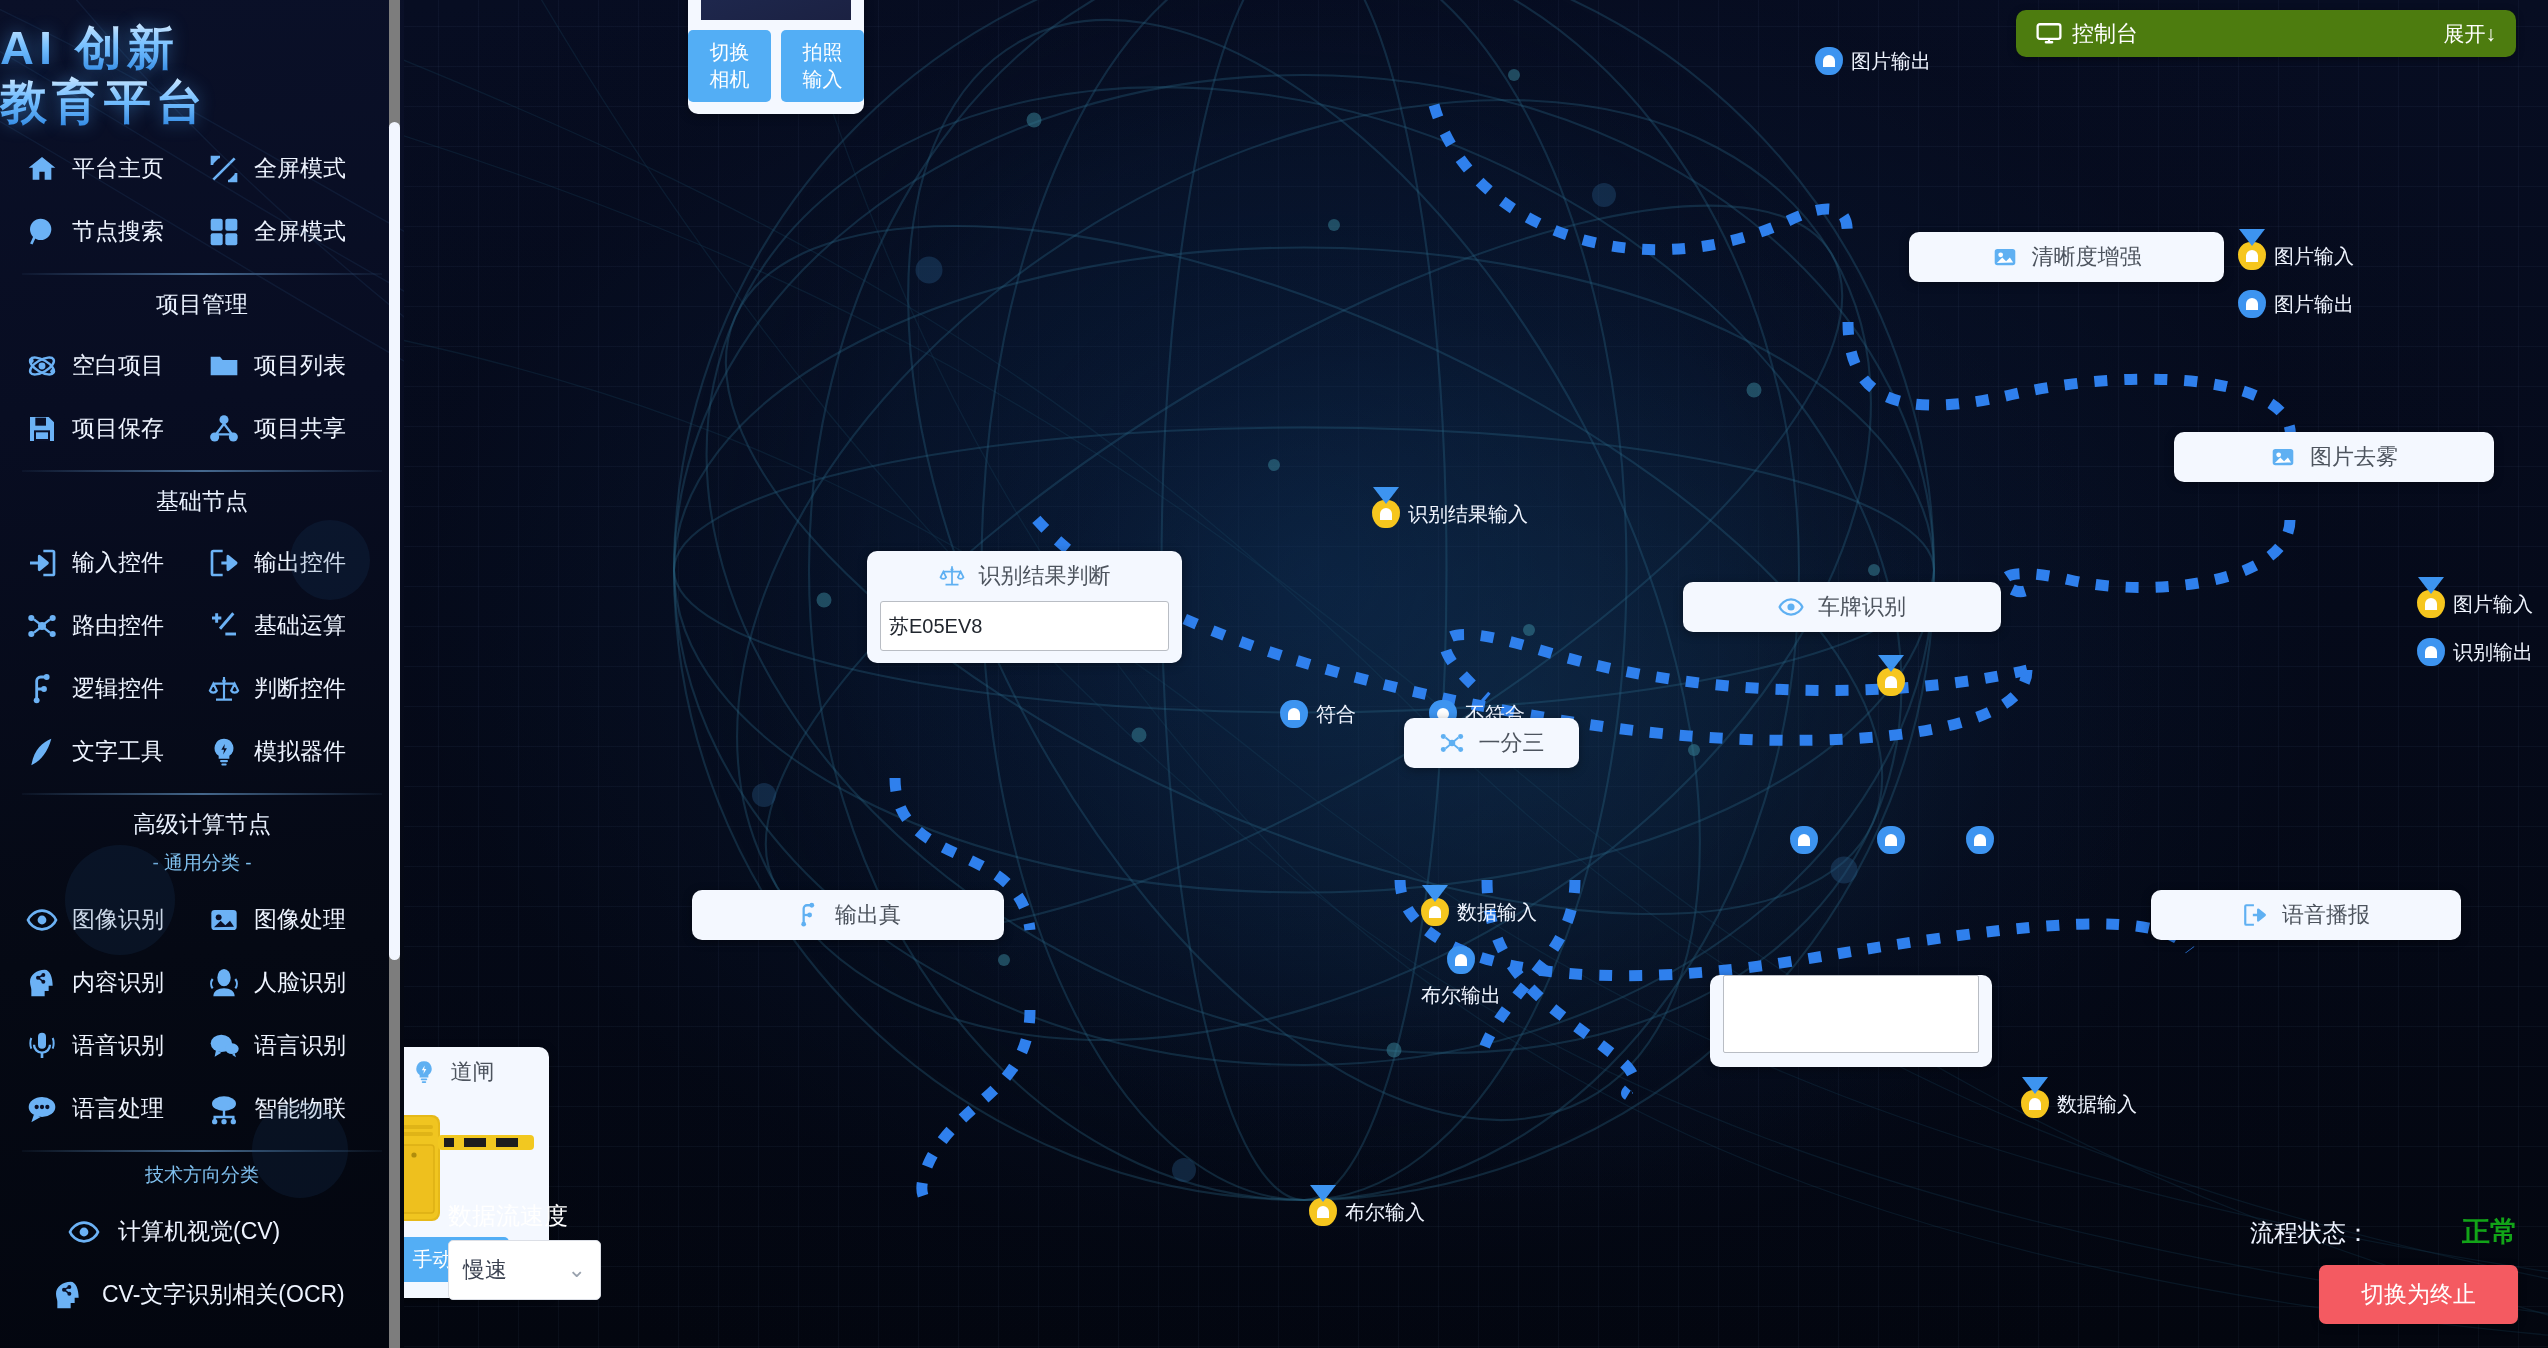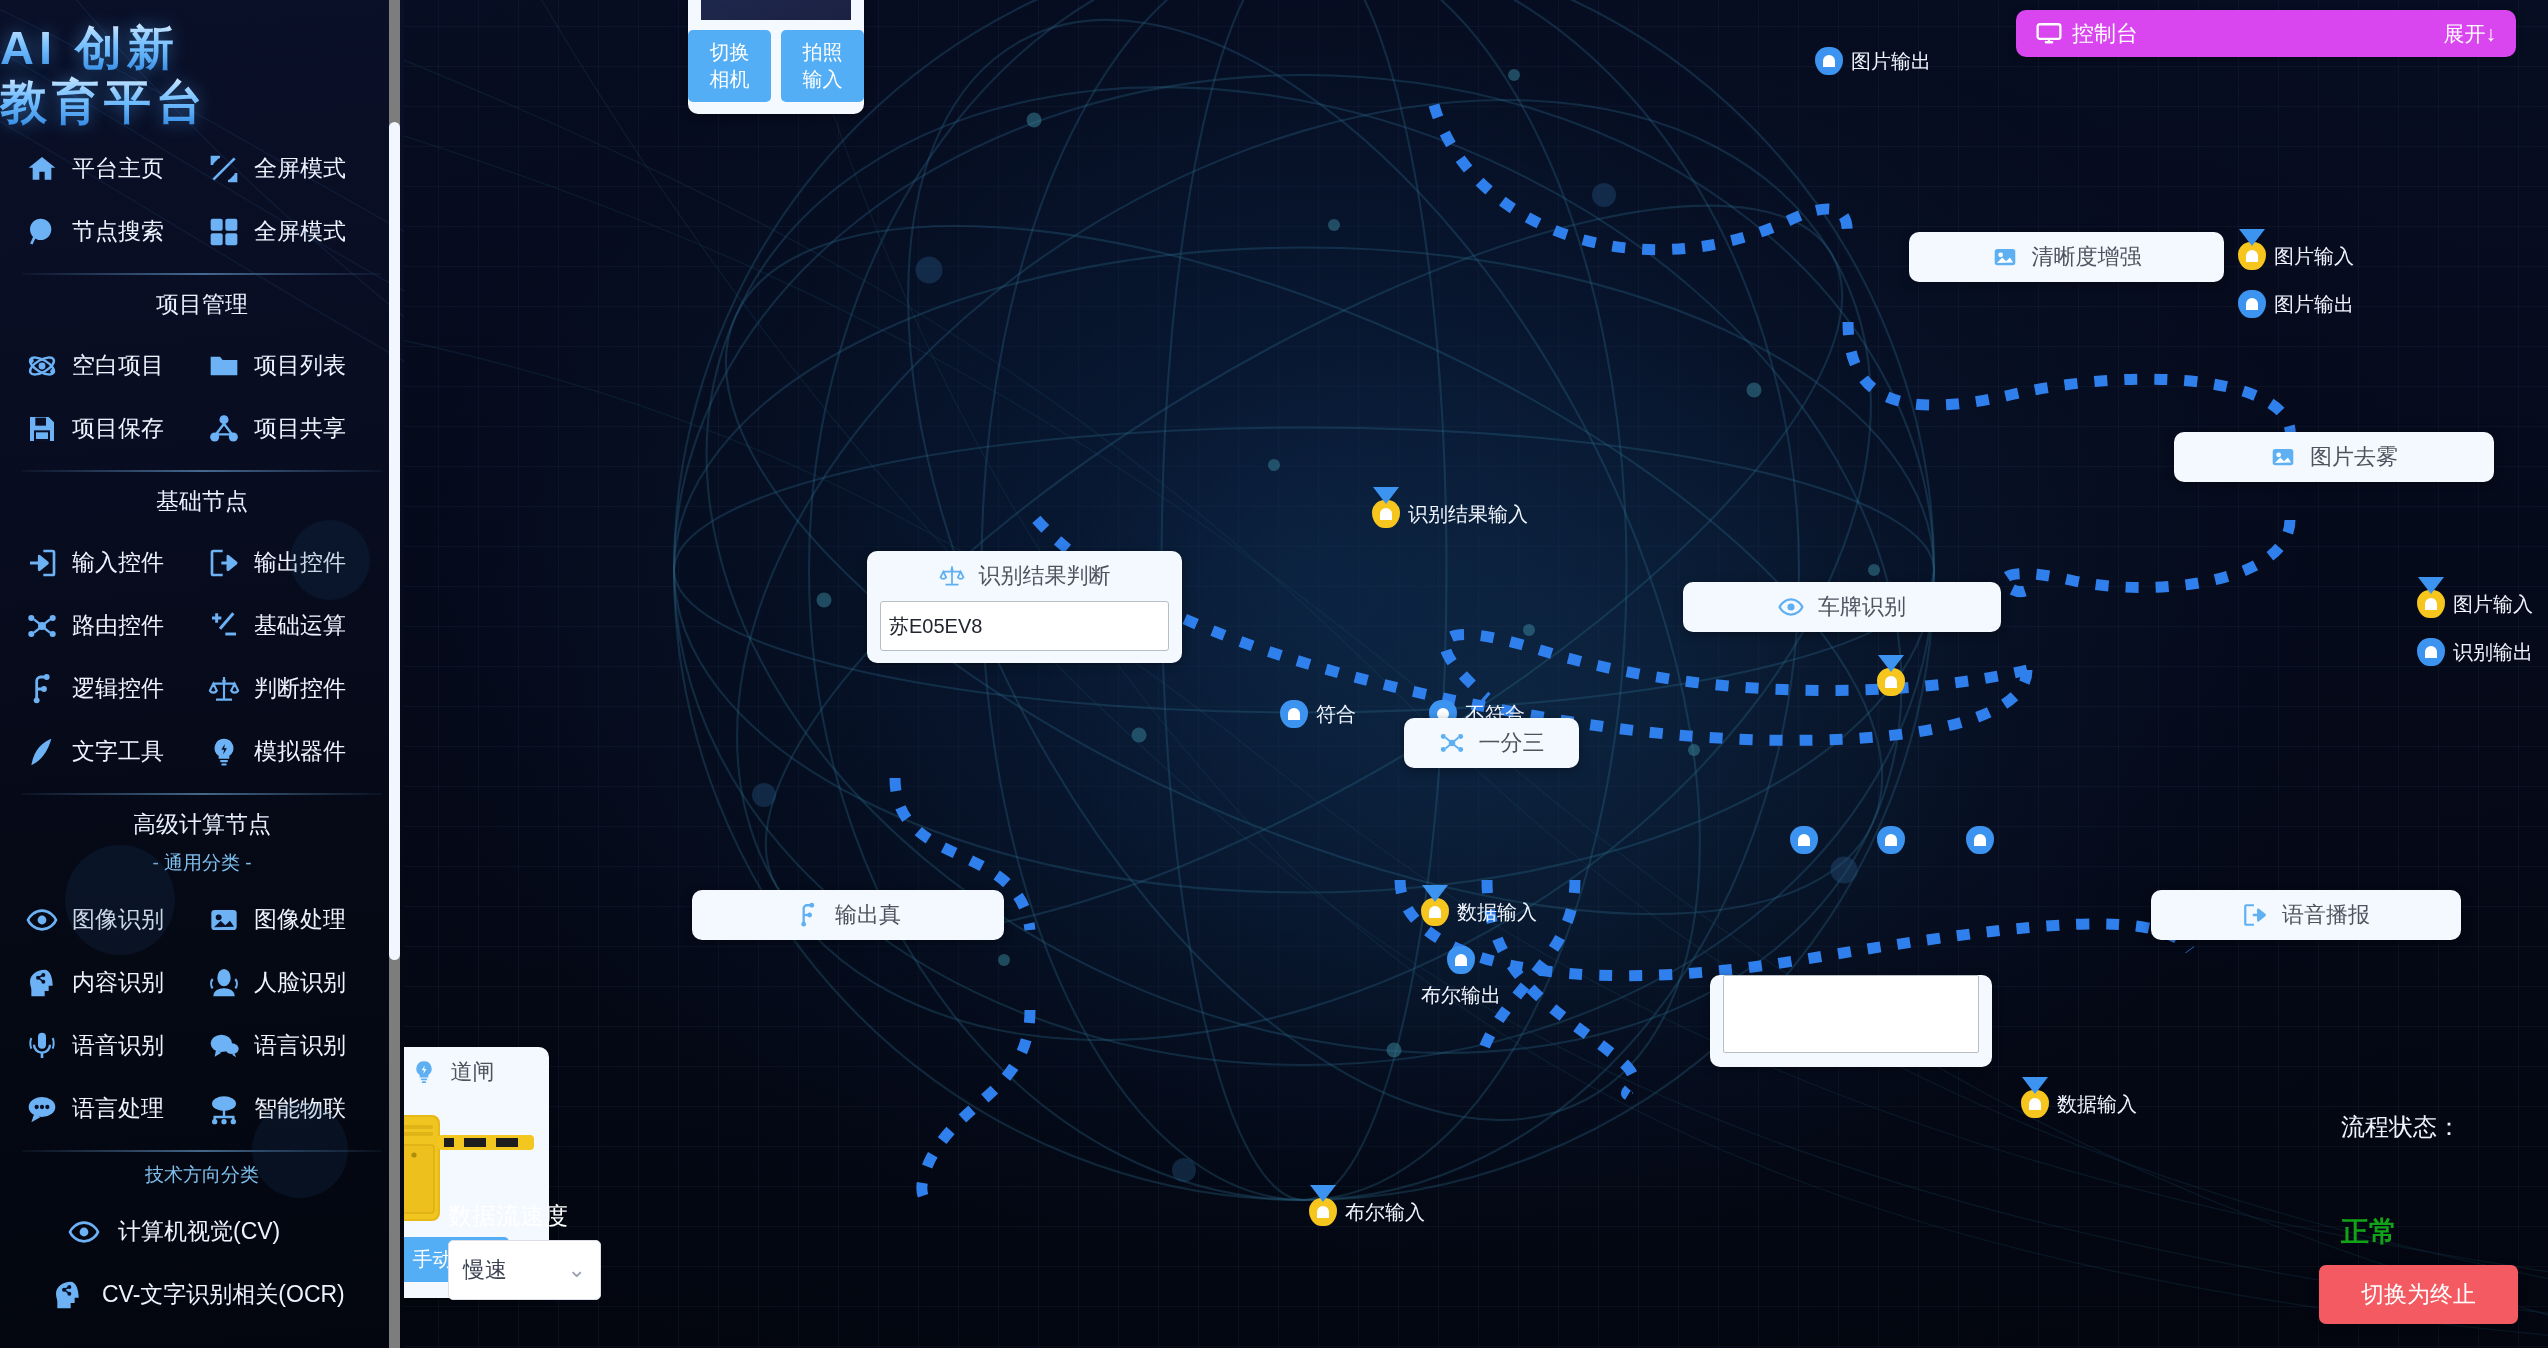--- a/index.html
+++ b/index.html
@@ -116,39 +116,39 @@
   .port .tri {
     position: absolute; left: 50%; top: -13px; transform: translateX(-50%);
     width: 0; height: 0; border-left: 13px solid transparent; border-right: 13px solid transparent;
     border-top: 17px solid #3d94f0;
   }
   .port .plabel { color: #f0f5ff; font-size: 20px; white-space: nowrap; }
 
   
   #console-bar {
     position: absolute; left: 2016px; top: 10px; width: 500px; height: 47px;
-    background: #d946ef; border-radius: 10px; display: flex; align-items: center;
+    background: #4d7c0f; border-radius: 10px; display: flex; align-items: center;
     padding: 0 20px; cursor: pointer; box-shadow: 0 2px 8px rgba(0,0,0,.3);
   }
   #console-bar .cico { width: 26px; height: 26px; margin-right: 10px; }
   #console-bar .cico svg { width: 26px; height: 26px; fill: #ffffff; }
   #console-bar .ctitle { color: #fff; font-size: 22px; }
   #console-bar .cexp { margin-left: auto; color: #fff; font-size: 21px; }
 
   #speed-panel { position: absolute; left: 448px; top: 1200px; width: 160px; }
   #speed-panel .splabel { color: #fff; font-size: 24px; margin-bottom: 8px; white-space: nowrap; }
   #speed-select {
     width: 153px; height: 60px; background: #fff; border: 1px solid #dcdfe6; border-radius: 5px;
     display: flex; align-items: center; padding: 0 14px; cursor: pointer;
   }
   #speed-select .sval { color: #3c4352; font-size: 22px; }
   #speed-select .chev { margin-left: auto; color: #9aa2ae; font-size: 22px; }
 
   #status-area { position: absolute; right: 30px; bottom: 24px; text-align: right; }
-  #status-area .srow { display: flex; align-items: baseline; justify-content: center; gap: 70px; margin-bottom: 14px; flex-direction: column; }
+  #status-area .srow { display: flex; align-items: baseline; justify-content: center; gap: 70px; margin-bottom: 14px; }
   #status-area .slabel { color: #eef3ff; font-size: 24px; }
   #status-area .svalue { color: #12a418; font-size: 28px; font-weight: bold; margin-left: 22px; }
   #stop-btn {
     background: #f45a61; color: #fff; border: none; border-radius: 7px;
     font-size: 23px; padding: 14px 42px; cursor: pointer;
     font-family: "Liberation Sans", sans-serif;
     box-shadow: 0 2px 8px rgba(0,0,0,.3);
   }
   #edges { position: absolute; left: 0; top: 0; width: 2548px; height: 1348px; pointer-events: none; }
 </style>

